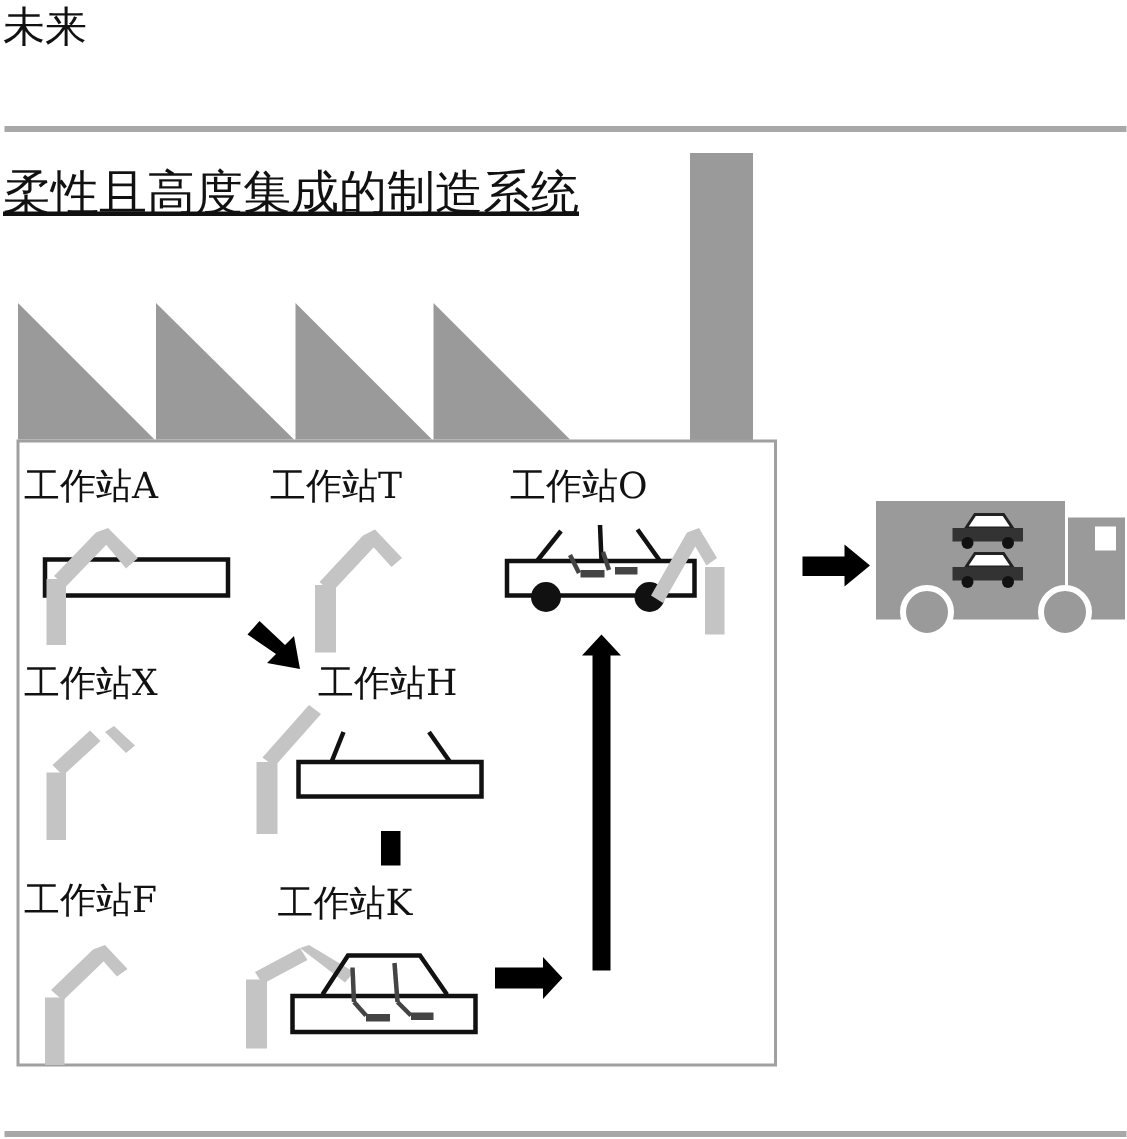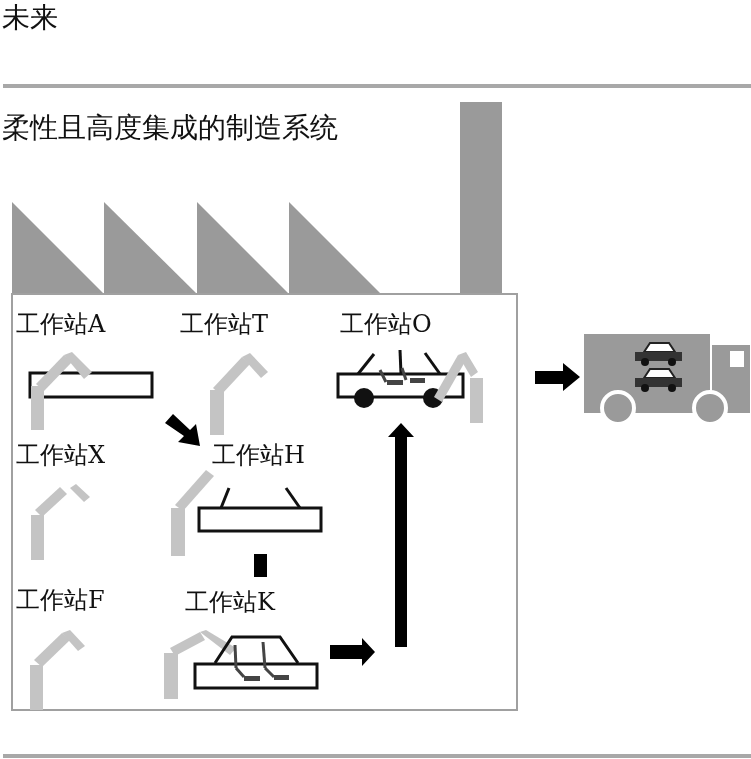--- a/index.html
+++ b/index.html
@@ -1,19 +1,19 @@
 <!DOCTYPE html>
 <html><head>
   <meta charset="utf-8">
   <style>
     html, body { margin: 0; padding: 0; background: #ffffff; }
     body { width: 751px; height: 759px; position: relative; overflow: hidden;
            font-family: "DejaVu Serif", "Liberation Serif", serif; color: #111; }
     .heading { position: absolute; left: 2px; top: 2px; font-size: 28px; line-height: 32px; }
-    .subtitle { position: absolute; left: 2px; top: 112px; font-size: 28px; line-height: 32px; }
+    .subtitle { position: absolute; left: 2px; top: 112px; font-size: 32px; line-height: 32px; text-decoration: underline; }
     .rule { position: absolute; left: 3px; width: 748px; height: 4px; background: #a8a8a8; }
     svg.diagram { position: absolute; left: 0; top: 0; }
     .st-label { font-family: "DejaVu Serif", "Liberation Serif", serif; font-size: 24px; fill: #111; }
   </style>
 </head>
 <body>
 
 <div class="heading">未来</div>
 <div class="rule" style="top:84px;"></div>
 <div class="subtitle">柔性且高度集成的制造系统</div>

